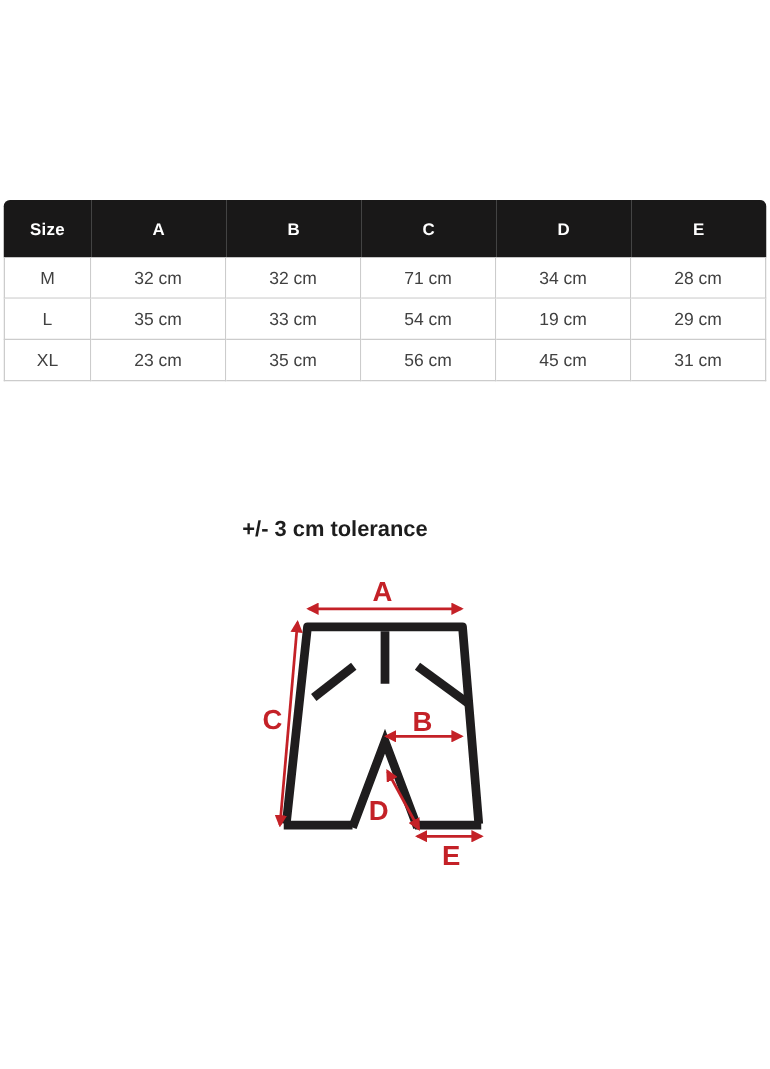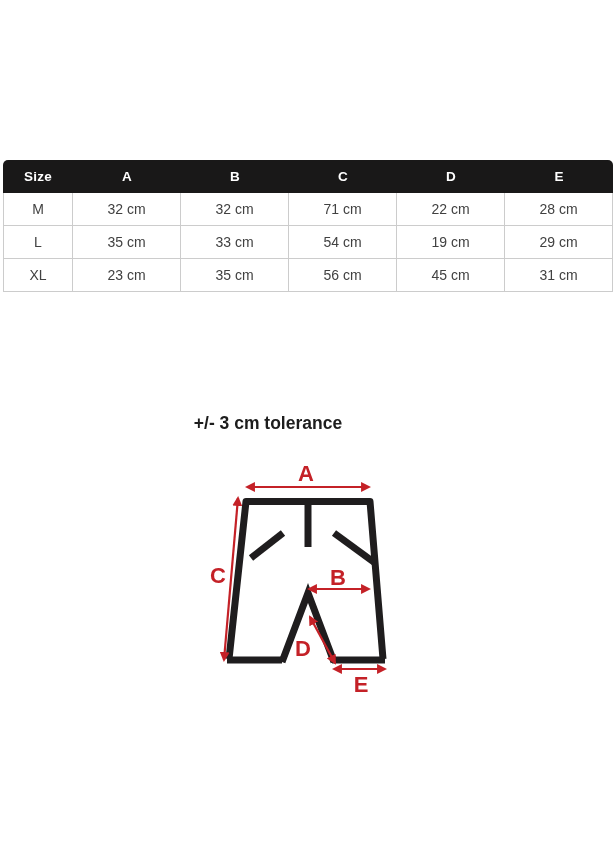--- a/index.html
+++ b/index.html
@@ -31,21 +31,21 @@
     border-collapse: separate;
     border-spacing: 0;
   }
   table.size-table col.c-size { width: 70px; }
   table.size-table col.c-dim  { width: 108px; }
   table.size-table thead th {
     background: var(--header_bg);
     color: var(--header_text);
     font-size: 13.5px;
     font-weight: bold;
-    height: 33px;
+    height: 46px;
     text-align: center;
     padding: 0;
     letter-spacing: .2px;
   }
   table.size-table thead th:first-child { border-top-left-radius: 5px; }
   table.size-table thead th:last-child  { border-top-right-radius: 5px; }
   table.size-table tbody td {
     height: 33px;
     text-align: center;
     vertical-align: middle;
@@ -116,21 +116,21 @@
         <th>D</th>
         <th>E</th>
       </tr>
     </thead>
     <tbody>
       <tr>
         <td>M</td>
         <td>32 cm</td>
         <td>32 cm</td>
         <td>71 cm</td>
-        <td>22 cm</td>
+        <td>34 cm</td>
         <td>28 cm</td>
       </tr>
       <tr>
         <td>L</td>
         <td>35 cm</td>
         <td>33 cm</td>
         <td>54 cm</td>
         <td>19 cm</td>
         <td>29 cm</td>
       </tr>

